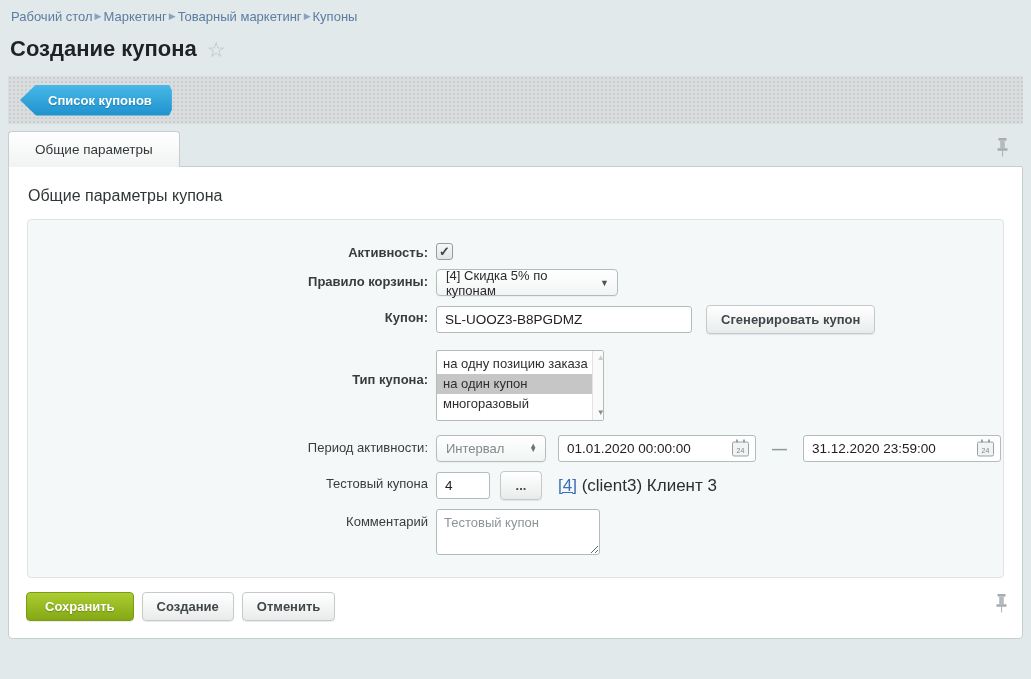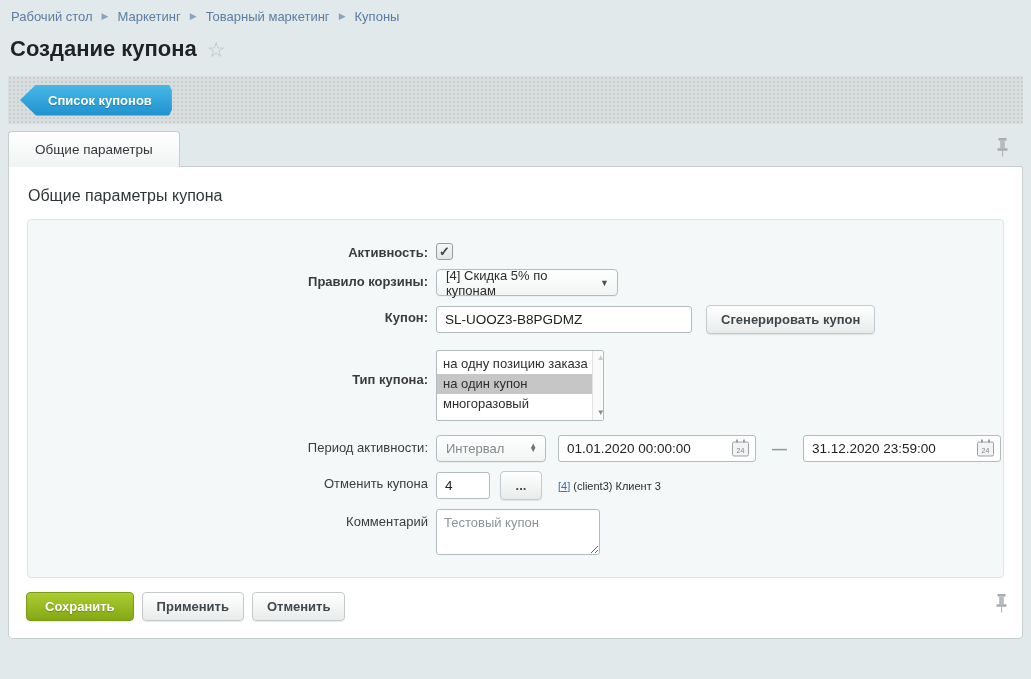--- a/index.html
+++ b/index.html
@@ -8,21 +8,21 @@
     font-family:"Liberation Sans", sans-serif;
     background:#e2e9ea;
     color:#333;
     overflow:hidden;
   }
 
   
   .breadcrumb {
     padding:9px 0 0 11px;
     font-size:13px;
-    display:flex; align-items:center; gap:9px;
+    display:flex; align-items:center; gap:2px;
   }
   .breadcrumb a {
     color:#5b7da2; text-decoration:none; cursor:pointer;
   }
   .crumb-sep {
     color:#87a3c0; font-size:9px; line-height:1;
   }
 
   
   .title-row { display:flex; align-items:center; gap:10px; padding:12px 0 10px 10px; }
@@ -203,21 +203,21 @@
   .cal-icon::before { 
     content:""; position:absolute; top:-3px; left:3px;
     width:2px; height:3px; background:#9aa1a4; box-shadow:7px 0 #9aa1a4;
   }
   .cal-icon span {
     position:absolute; bottom:0; left:0; right:0;
     font-size:7px; color:#7d8488; text-align:center; line-height:1.2;
   }
   .range-dash { color:#8f989b; font-weight:bold; font-size:15px; margin:0 4px; }
 
-  .owner-link-text { font-size:11px; color:#2e2e2e; }
+  .owner-link-text { font-size:17px; color:#2e2e2e; }
   .owner-link-text a { color:#3b6fb6; }
 
   textarea.comment {
     width:164px; height:46px;
     border:1px solid #b3bcbc; border-radius:3px;
     padding:5px 7px;
     font-size:13px; color:#8d9497;
     font-family:"Liberation Sans", sans-serif;
     resize:both; outline:none;
   }
@@ -333,42 +333,42 @@
         <div class="date-wrap">
           <input class="text-input date-input" value="31.12.2020 23:59:00" style="">
           <span class="cal-icon">
               <span>24</span>
             </span>
         </div>
       </div>
     </div>
 
     <div class="form-row" style="margin-top:8px">
-      <div class="label-cell">Отменить купона</div>
+      <div class="label-cell">Тестовый купона</div>
       <div class="field-cell" style="gap:10px">
         <input class="text-input owner-input" value="4" style="">
         <button class="btn" style="width:42px; padding:0">...</button>
         <span class="owner-link-text" style="margin-left:6px">
           <a href="#">[4]</a><span> (client3) Клиент 3</span>
         </span>
       </div>
     </div>
 
     <div class="form-row" style="margin-top:6px">
       <div class="label-cell">Комментарий</div>
       <div class="field-cell">
         <textarea class="comment" style="">Тестовый купон</textarea>
       </div>
     </div>
 
   </div>
 
   <div class="panel-footer">
     <button class="btn btn-green">Сохранить</button>
-    <button class="btn">Применить</button>
+    <button class="btn">Создание</button>
     <button class="btn">Отменить</button>
     <button class="pin-btn">
       <svg class="pin-svg" width="13" height="19" viewBox="0 0 13 19">
         <rect x="2.5" y="0" width="8" height="2.6" fill="#a7aeb1"></rect>
         <rect x="4.2" y="2.6" width="4.6" height="7.6" fill="#b4babd"></rect>
         <rect x="1.5" y="10.2" width="10" height="2.6" fill="#a7aeb1"></rect>
         <rect x="6.1" y="12.8" width="1" height="5.6" fill="#a7aeb1"></rect>
       </svg>
     </button>
   </div>

